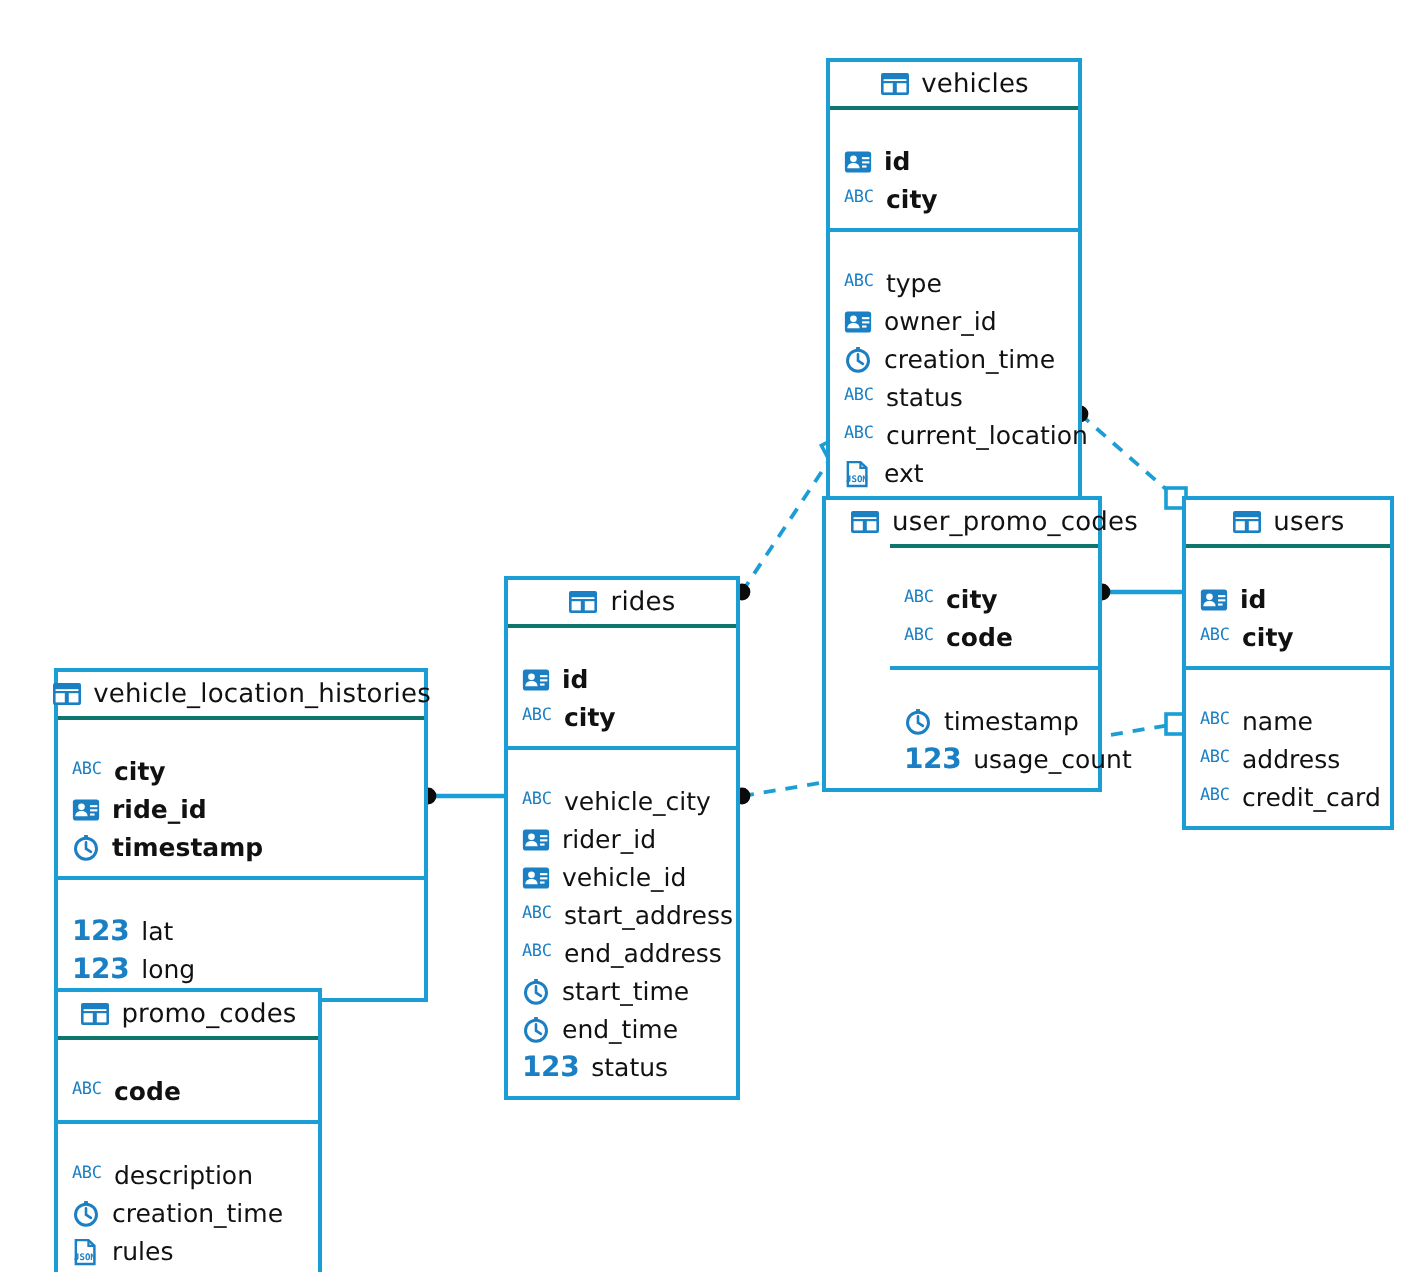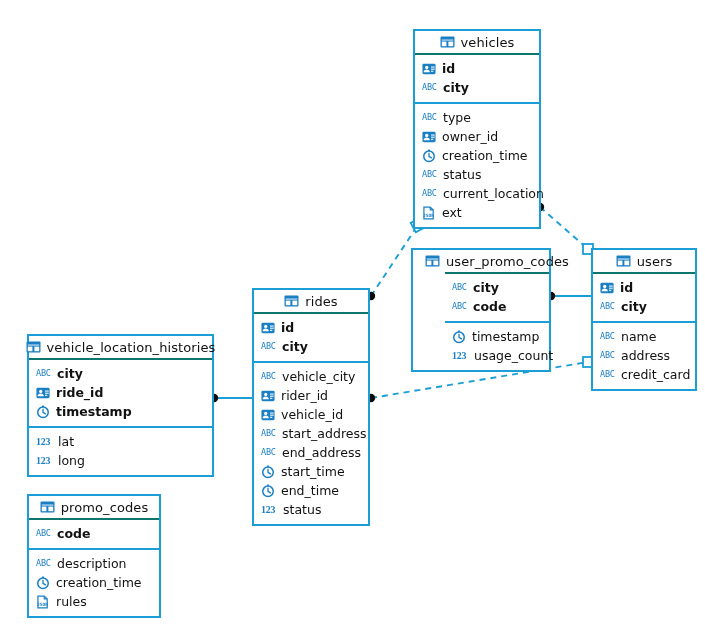--- a/index.html
+++ b/index.html
@@ -24,35 +24,36 @@
     border-bottom:2px solid #0f766e;
     background:#ffffff;
     box-sizing:border-box;
   }
   .t-title{
     font-size:13px;color:#111111;letter-spacing:.1px;white-space:nowrap;
   }
   .t-section{
     box-sizing:border-box;
     padding:4px 0 5px 0;
+    margin-top:12px;
   }
   .t-section.pk{ border-bottom:2px solid #1b9ed6; }
   .row{
     display:flex;align-items:center;gap:6px;
     height:19px;padding:0 6px 0 7px;
     font-size:12.5px;color:#111111;white-space:nowrap;
   }
   .row.bold{font-weight:bold;}
 
   
   .ic{width:14px;height:14px;flex:0 0 14px;display:block;}
   .ic-tbl{width:15px;height:12px;flex:0 0 15px;}
   .ic-num{
-    flex:0 0 16px;font-size:10px;font-weight:bold;color:#1b7fc4;
-    letter-spacing:-.2px;line-height:1;font-family:Liberation Serif, serif;
+    flex:0 0 16px;font-size:14px;font-weight:bold;color:#1b7fc4;
+    letter-spacing:-.2px;line-height:1;
   }
   .ic-abc{
     flex:0 0 15px;font-size:8.5px;font-weight:normal;color:#1b7fc4;
     letter-spacing:-.2px;line-height:1;font-family:"DejaVu Sans Mono","Liberation Mono",monospace;
   }
 
   
 </style>
 </head>
 <body>

